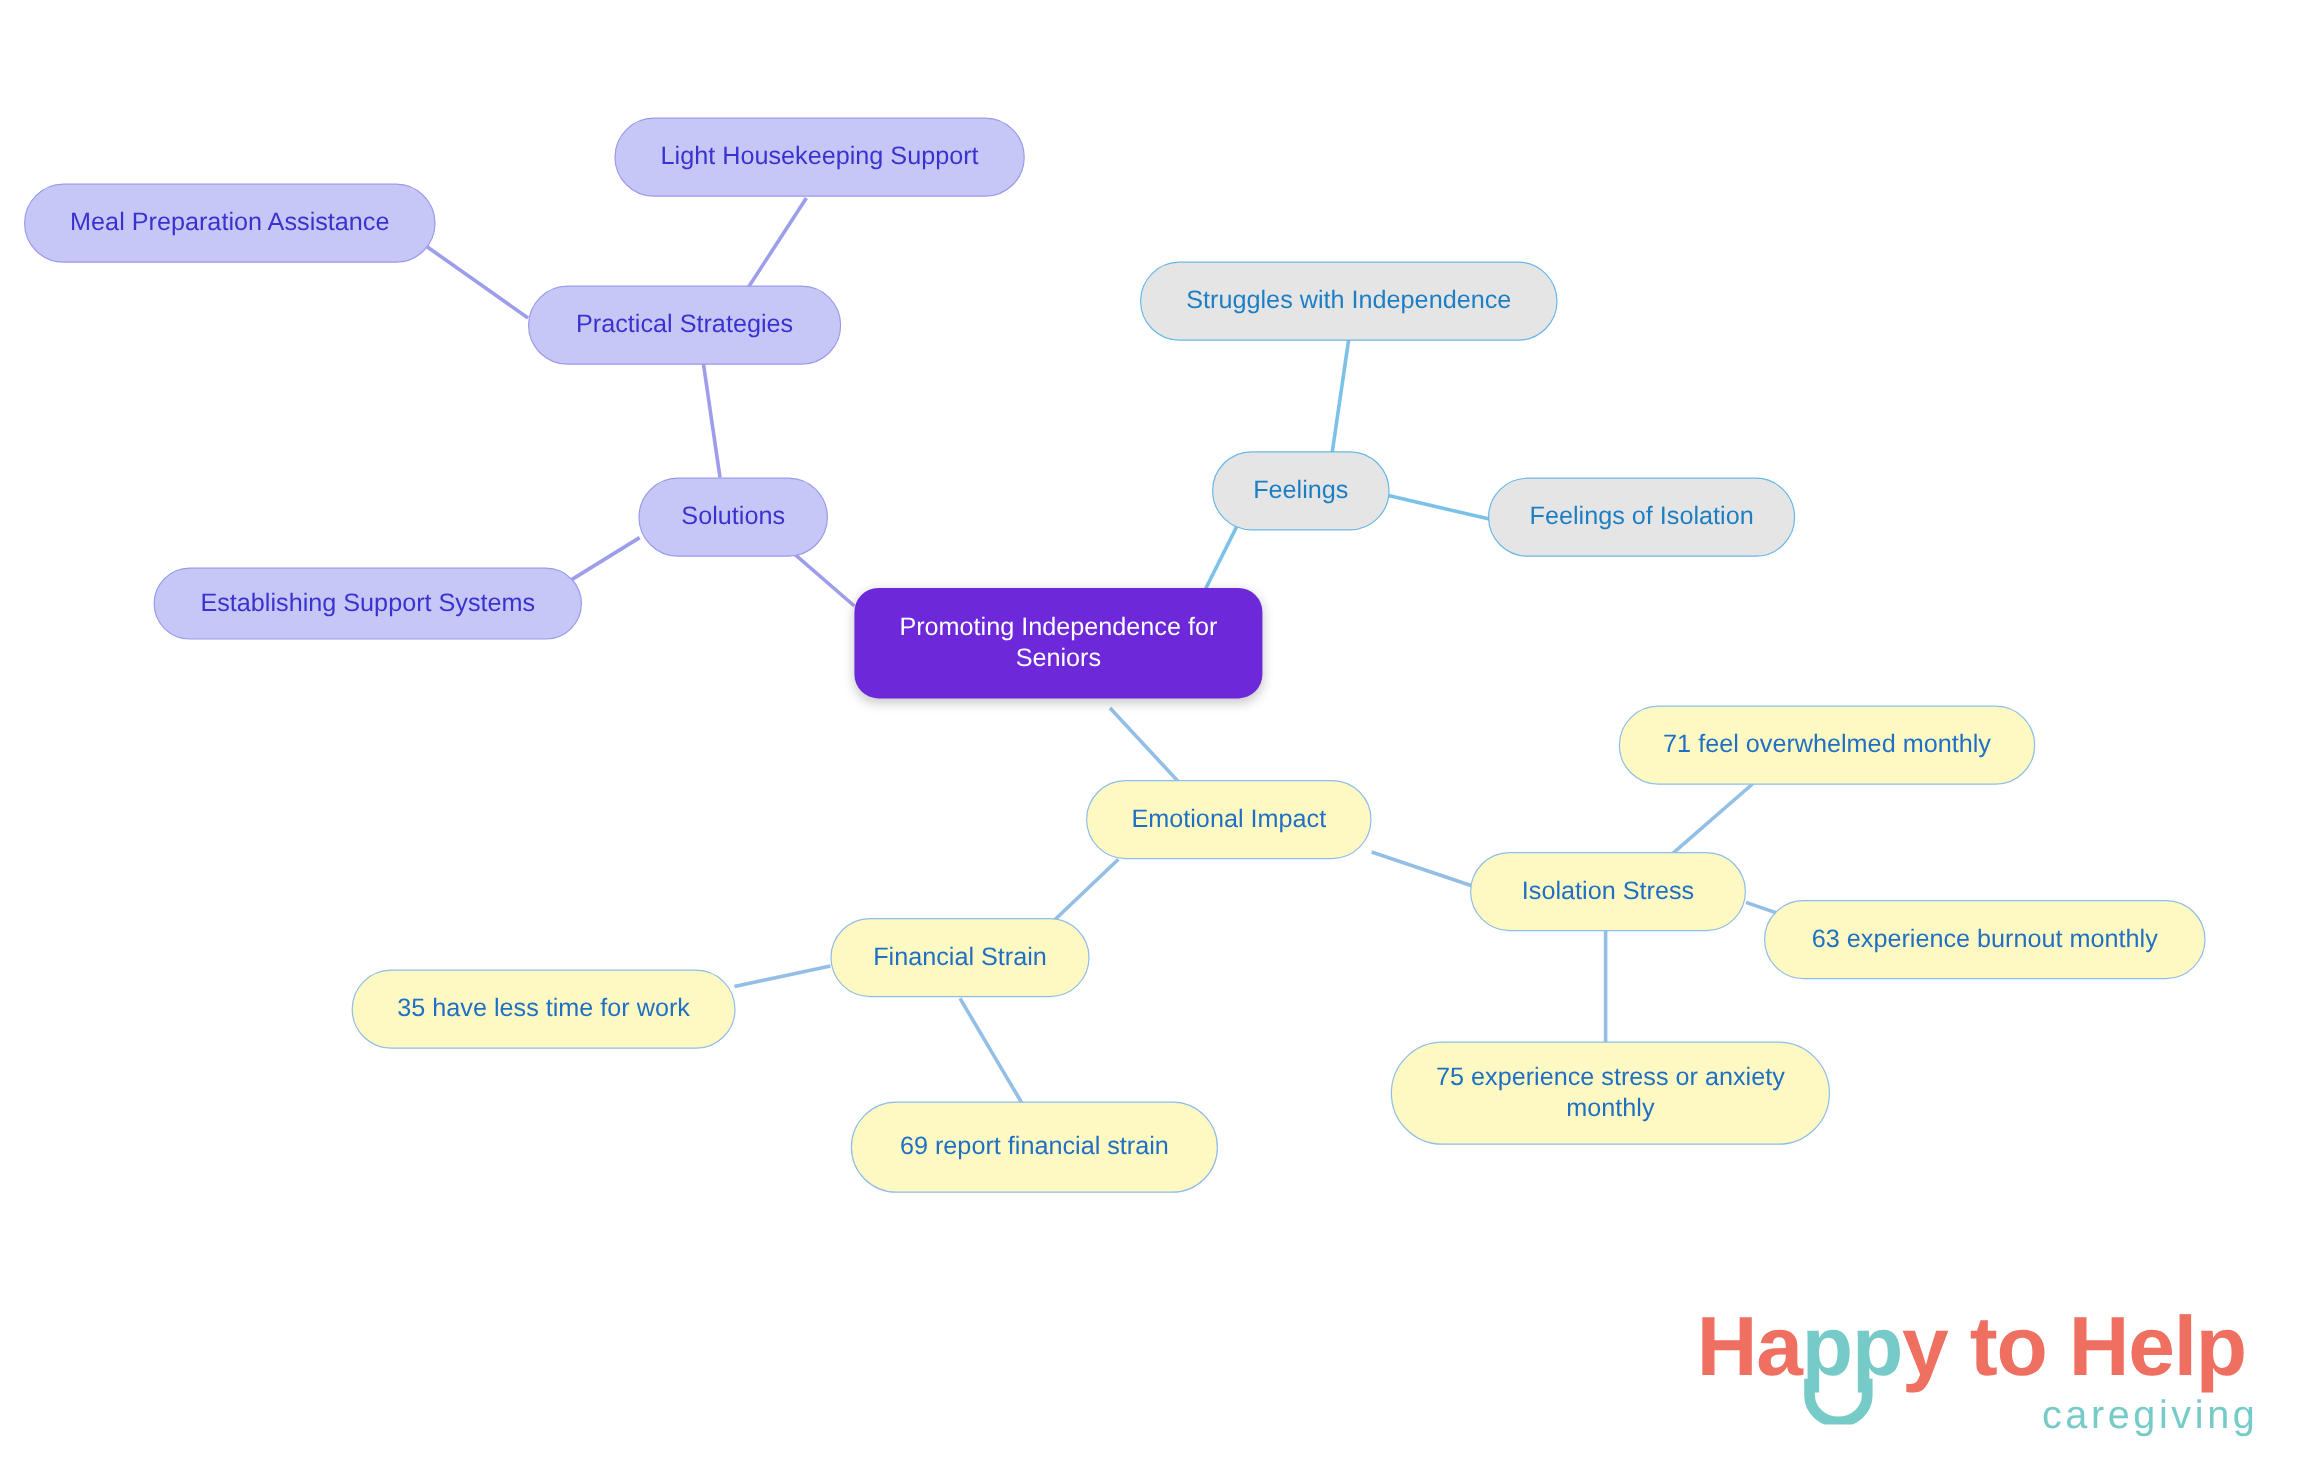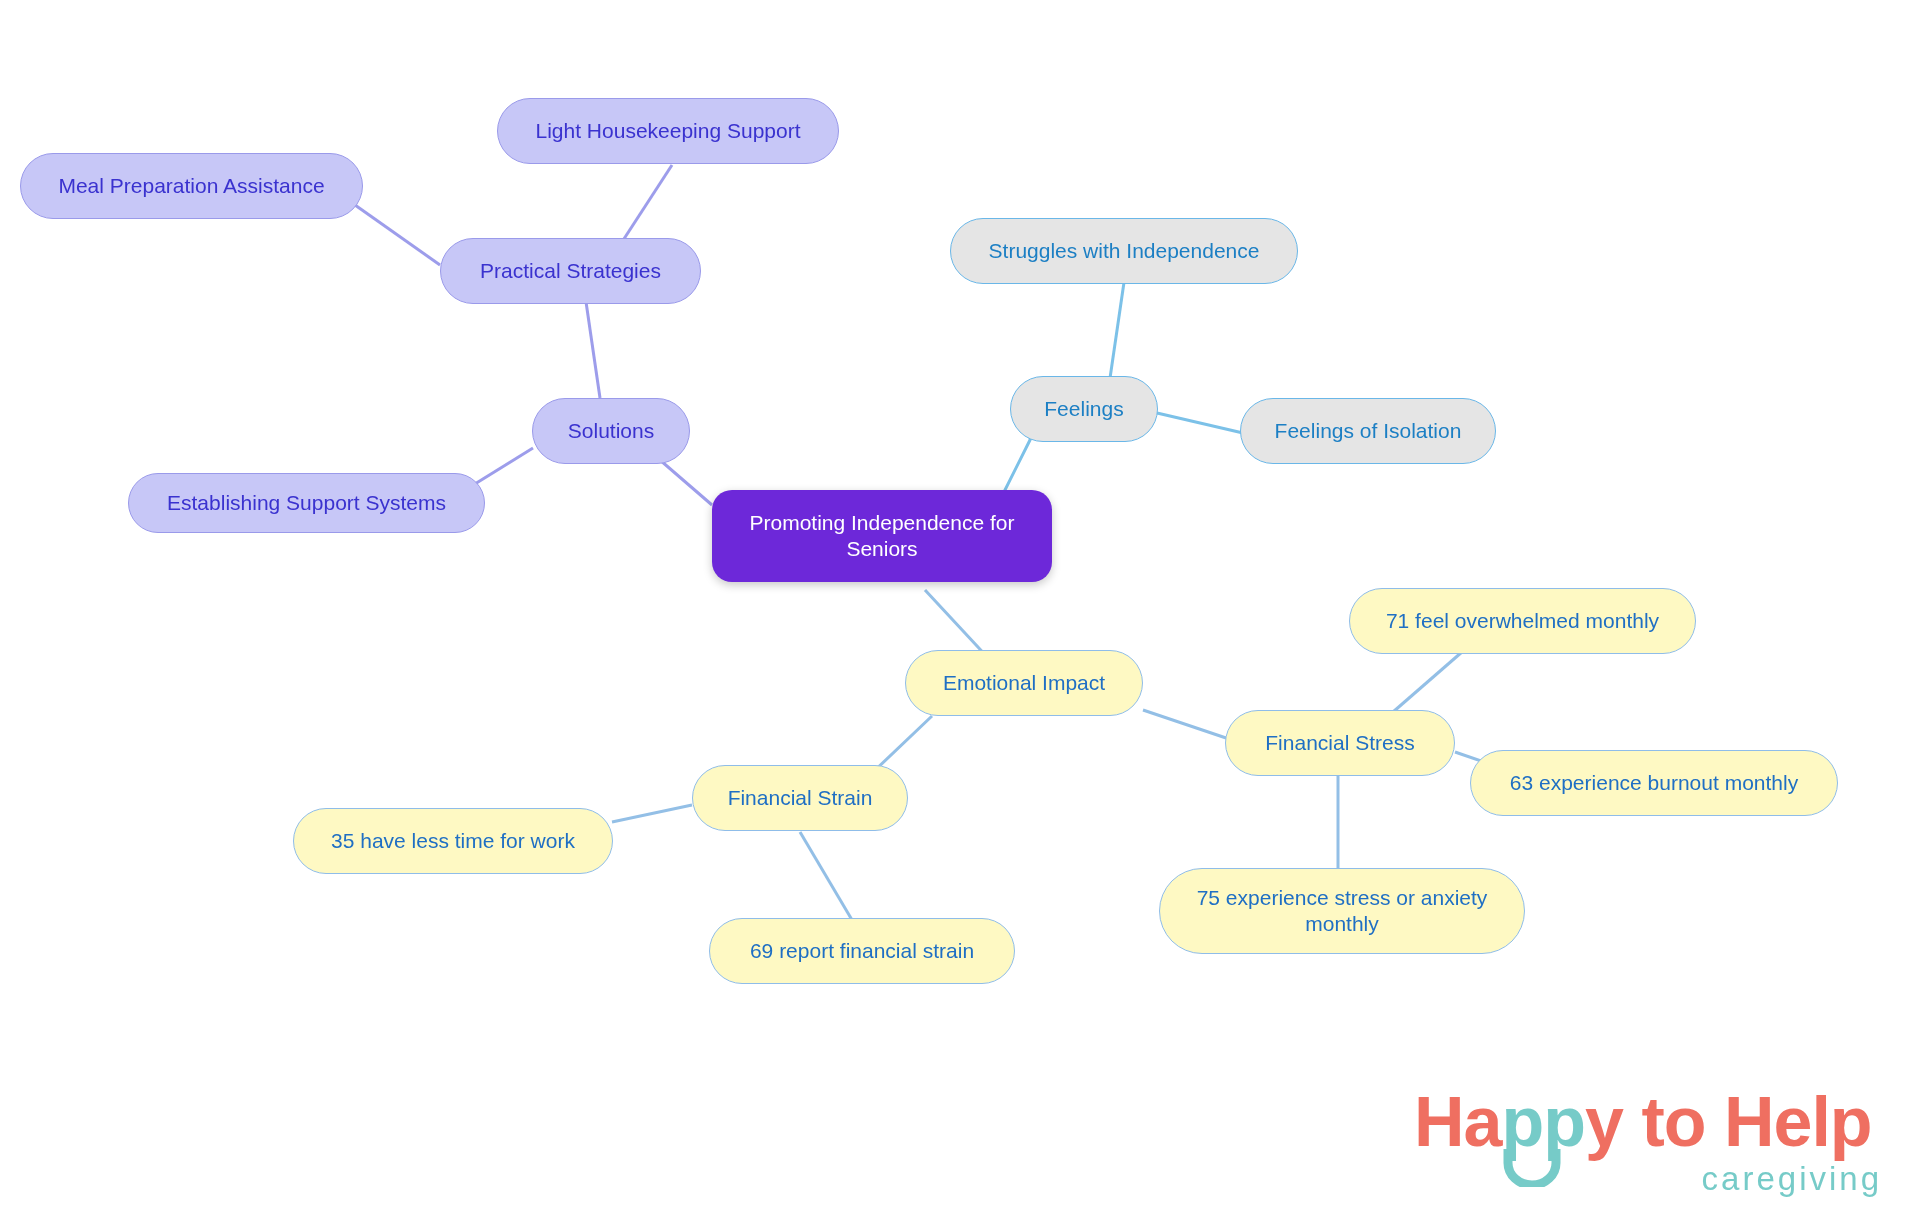--- a/index.html
+++ b/index.html
@@ -159,40 +159,40 @@
 Seniors</div>
 
   <div class="node blue-strong" style="left:1010px; top:376px; width:148px; height:66px;">Feelings</div>
 
   <div class="node blue-strong" style="left:950px; top:218px; width:348px; height:66px;">Struggles with Independence</div>
 
   <div class="node blue-strong" style="left:1240px; top:398px; width:256px; height:66px;">Feelings of Isolation</div>
 
   <div class="node blue-soft" style="left:905px; top:650px; width:238px; height:66px;">Emotional Impact</div>
 
-  <div class="node blue-soft" style="left:1225px; top:710px; width:230px; height:66px;">Financial Stress</div>
+  <div class="node blue-soft" style="left:1225px; top:710px; width:230px; height:66px;">Isolation Stress</div>
 
   <div class="node blue-soft" style="left:1349px; top:588px; width:347px; height:66px;">71 feel overwhelmed monthly</div>
 
   <div class="node blue-soft" style="left:1470px; top:750px; width:368px; height:66px;">63 experience burnout monthly</div>
 
   <div class="node blue-soft" style="left:1159px; top:868px; width:366px; height:86px;">75 experience stress or anxiety
 monthly</div>
 
   <div class="node blue-soft" style="left:692px; top:765px; width:216px; height:66px;">Financial Strain</div>
 
   <div class="node blue-soft" style="left:293px; top:790px; width:320px; height:66px;margin-top:18px;">35 have less time for work</div>
 
-  <div class="node blue-soft" style="left:709px; top:918px; width:306px; height:66px;">69 report financial strain</div>
+  <div class="node blue-soft" style="left:709px; top:918px; width:306px; height:76px;">69 report financial strain</div>
 
   <div class="node purple" style="left:532px; top:398px; width:158px; height:66px;">Solutions</div>
 
   <div class="node purple" style="left:440px; top:238px; width:261px; height:66px;">Practical Strategies</div>
 
-  <div class="node purple" style="left:497px; top:98px; width:342px; height:66px;">Light Housekeeping Support</div>
+  <div class="node purple" style="left:512px; top:98px; width:342px; height:66px;">Light Housekeeping Support</div>
 
   <div class="node purple" style="left:20px; top:153px; width:343px; height:66px;">Meal Preparation Assistance</div>
 
   <div class="node purple" style="left:128px; top:473px; width:357px; height:60px;">Establishing Support Systems</div>
 
   <div id="logo">
     <div id="logo-main">
       <span class="logo-coral">H</span><span class="logo-coral">a</span><span class="logo-teal">pp</span><span class="logo-coral">y</span><span class="logo-coral"> to Help</span>
     </div>
     <svg id="logo-smile" viewBox="0 0 60 40">

